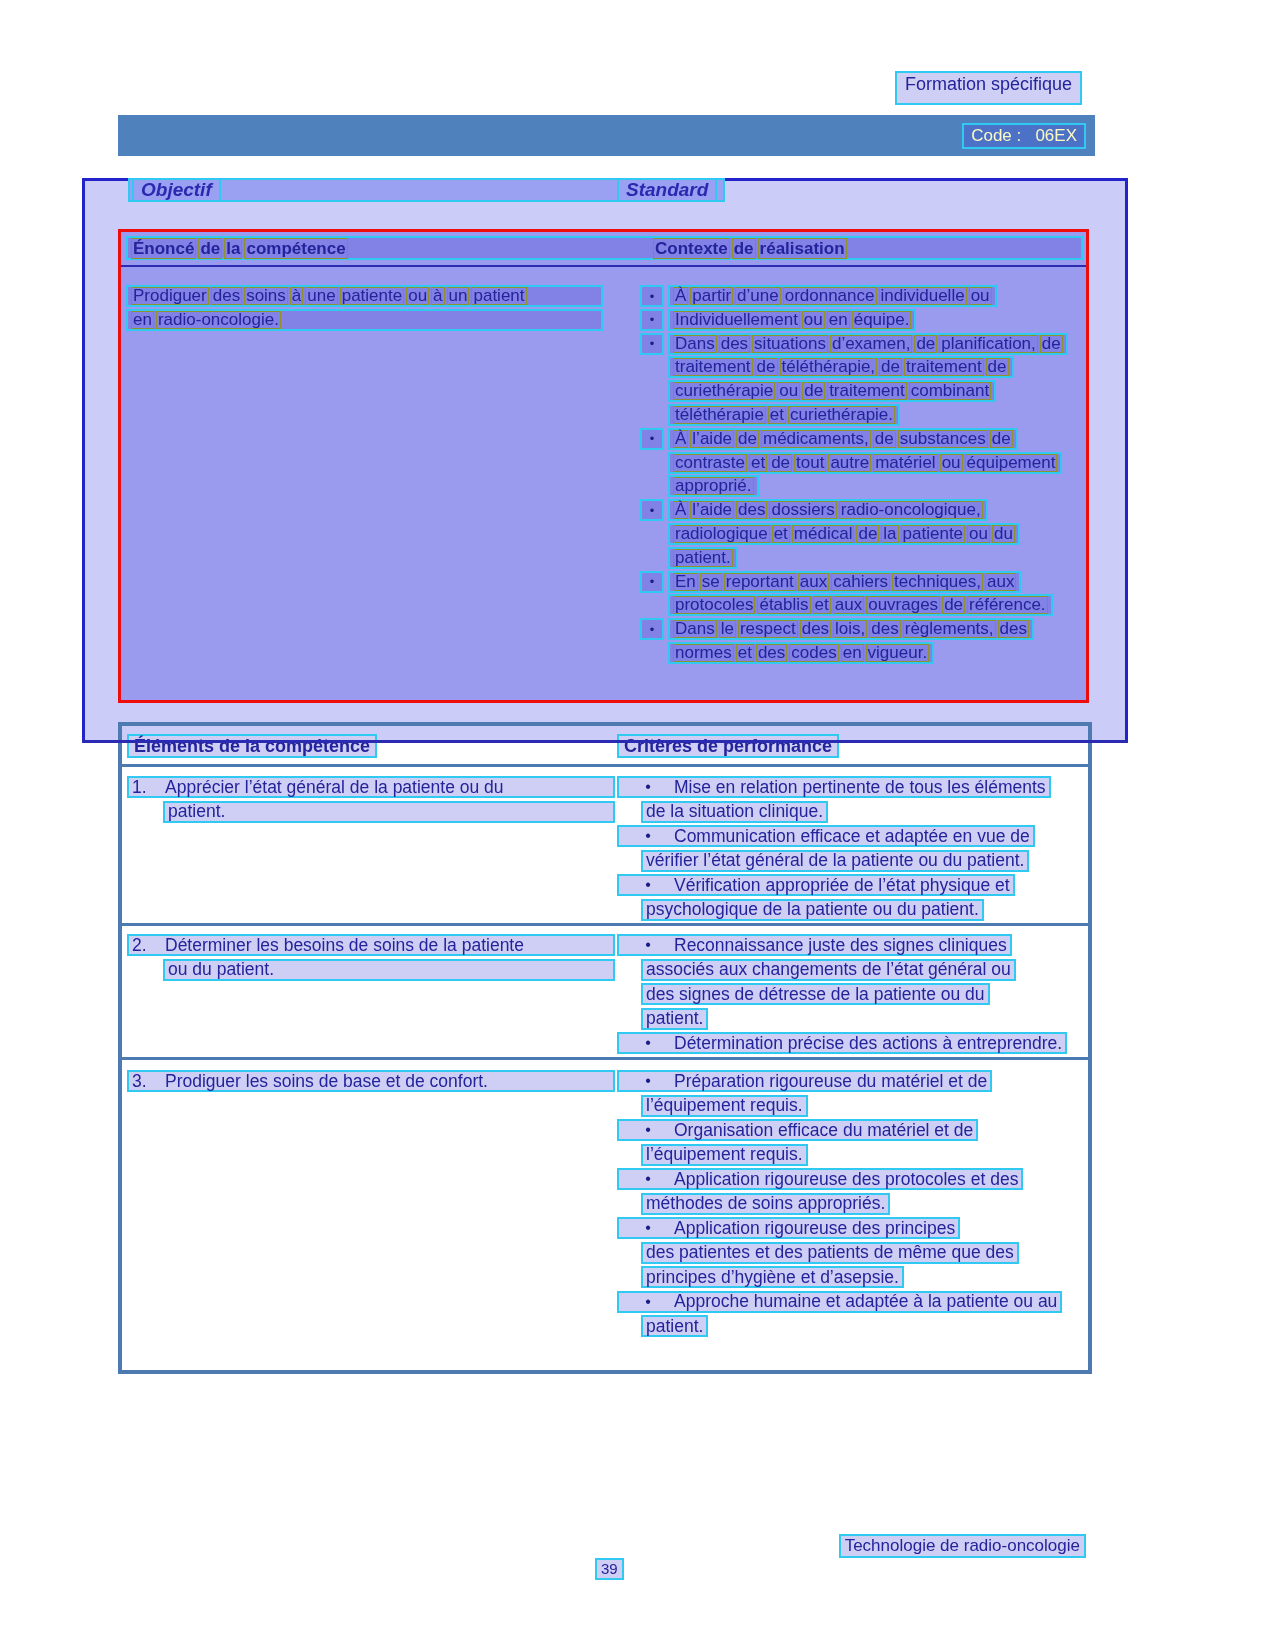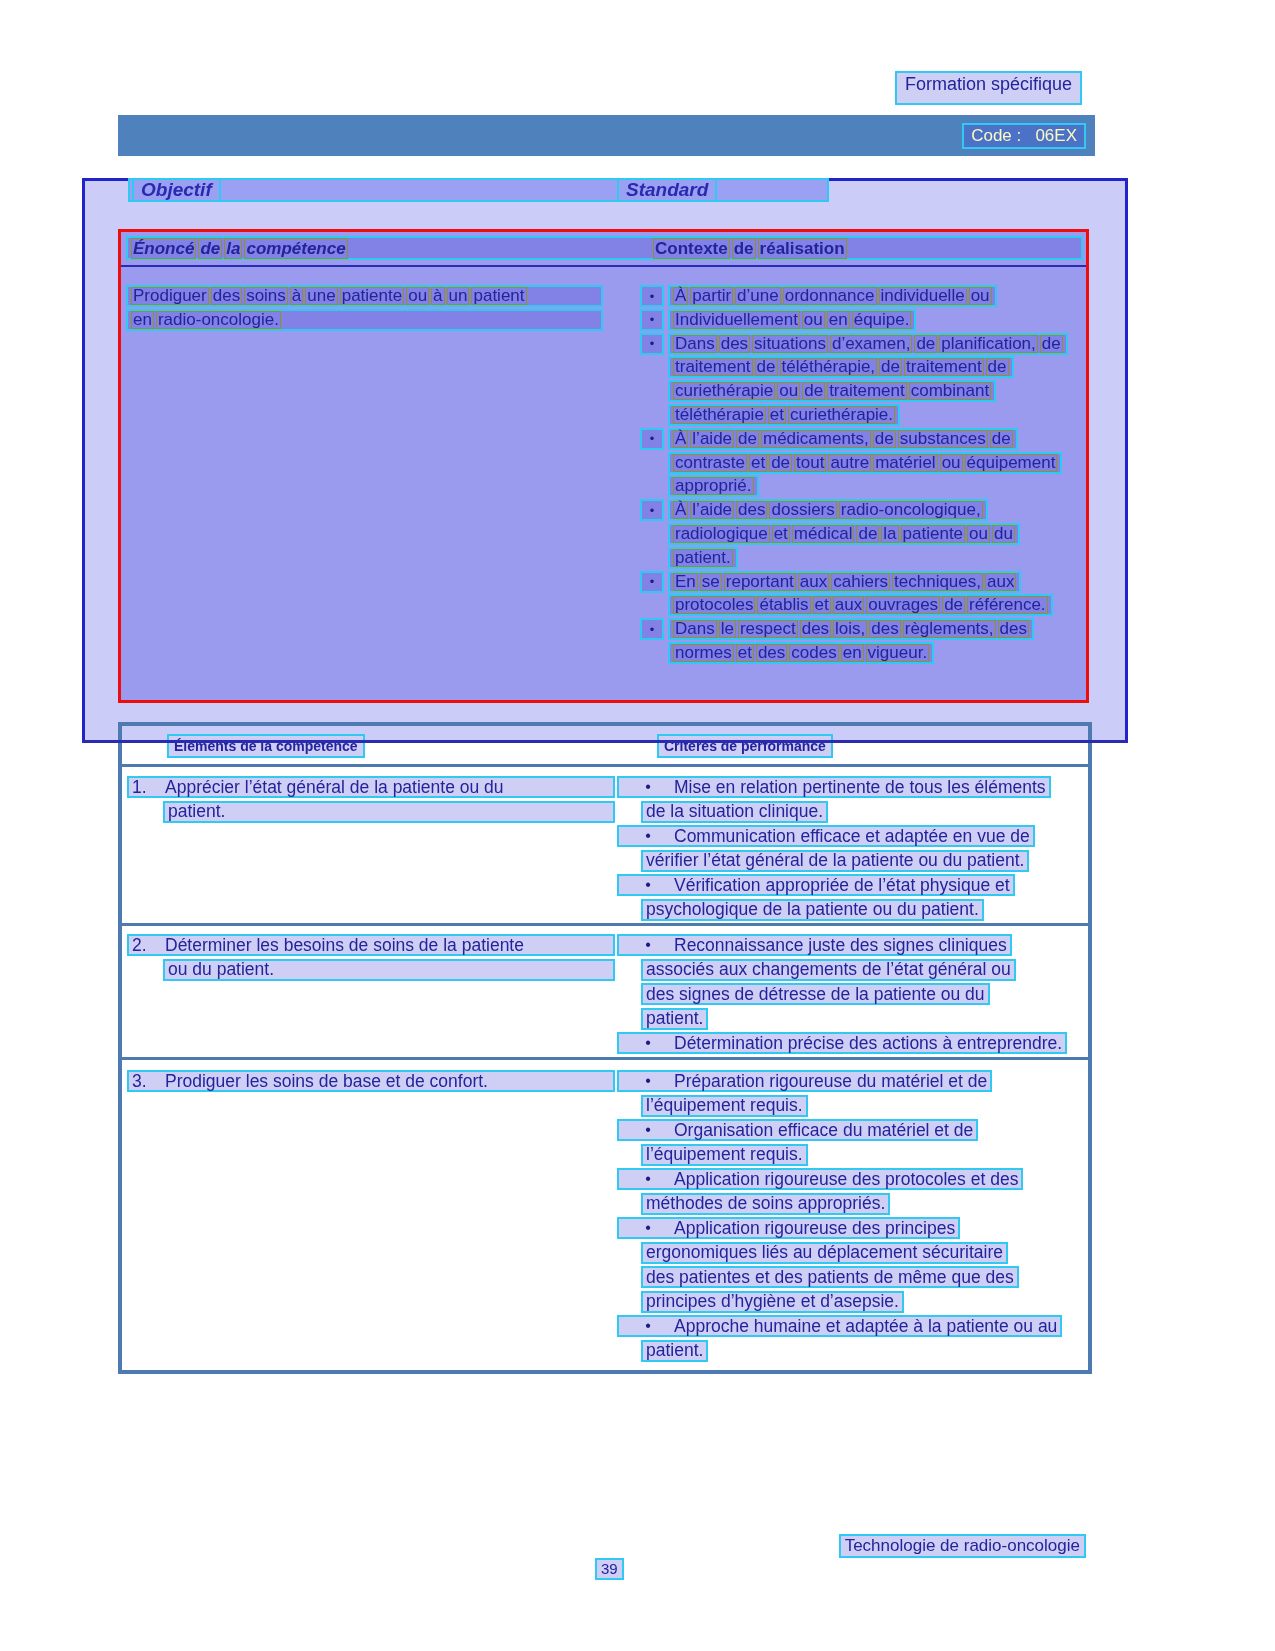--- a/index.html
+++ b/index.html
@@ -16,59 +16,59 @@
   .topbar { position:absolute; left:118px; top:115px; width:977px; height:41px;
             background:var(--bar-fill); }
   .code-box { position:absolute; top:8px; right:9px; background:var(--code-fill);
               border:2px solid var(--highlight-cyan); box-sizing:border-box;
               color:#fef9c3; font-size:17px; line-height:21px; height:26px;
               padding:0 7px; white-space:pre; }
 
   .outer-box { position:absolute; left:82px; top:178px; width:1046px; height:563px;
                box-sizing:border-box; background:var(--panel-fill);
                border:3px solid var(--panel-border); border-bottom:none; }
-  .obj-strip { position:absolute; left:43px; top:-3px; width:701px; height:24px;
+  .obj-strip { position:absolute; left:43px; top:-3px; width:597px; height:24px;
                background:#9aa0f2; border:2px solid var(--highlight-cyan); box-sizing:border-box; }
   .obj-word { position:absolute; top:-2px; height:24px; line-height:20px; padding:0 7px;
               border:2px solid var(--highlight-cyan); box-sizing:border-box;
               font-style:italic; font-weight:bold; font-size:19px; color:#2a2ab0;
               background:#9aa0f2; white-space:nowrap; }
   .obj-word.objl { left:2px; }
   .obj-word.std { left:487px; }
 
   
   .table1 { position:absolute; left:118px; top:229px; width:971px; height:474px;
             box-sizing:border-box; background:var(--table1-fill);
             border:3px solid var(--table1-border); }
   .t1-hstrip { position:absolute; left:5px; top:4px; width:957px; height:24px;
                box-sizing:border-box; background:var(--strip1-fill);
                border:2px solid var(--highlight-cyan); font-weight:bold; font-size:17px; }
-  .t1-hl { position:absolute; left:2px; top:1px; white-space:nowrap;font-style:italic; }
+  .t1-hl { position:absolute; left:2px; top:1px; white-space:nowrap; }
   .t1-hr { position:absolute; left:524px; top:1px; white-space:nowrap; }
   .t1-div { position:absolute; left:0; top:33px; width:100%; height:2px; background:var(--divider-navy); }
   .t1-left  { position:absolute; left:5px;  top:53px; width:477px; }
   .t1-right { position:absolute; left:519px; top:53px; width:446px; }
   .lrow1 { height:23.8px; display:flex; align-items:flex-start; }
   .hl1 { display:inline-flex; align-items:center; background:var(--strip1-fill);
          border:2px solid var(--highlight-cyan); box-sizing:border-box; height:22px;
          padding:0 2px; font-size:17px; white-space:nowrap; color:var(--text-navy); }
   .hl1.fillw { width:100%; }
   .w { border:1px solid var(--word-box-olive); padding:0 1px; margin:0 1px; line-height:16px; }
   .bx1 { display:inline-flex; align-items:center; justify-content:center; flex:0 0 24px;
          width:24px; height:22px; box-sizing:border-box; background:var(--strip1-fill);
          border:2px solid var(--highlight-cyan); color:#1c1c86; font-size:13px; }
   .gap1 { flex:0 0 4px; }
   .ind1 { flex:0 0 28px; }
 
   
   .table2 { position:absolute; left:118px; top:722px; width:974px; height:652px;
             box-sizing:border-box; border:4px solid var(--table2-border); background:transparent; }
   .t2-white { position:absolute; left:0; top:16px; right:0; bottom:0; background:#ffffff; }
-  .t2-hstrip { position:absolute; top:8px; font-weight:bold; font-size:14px; height:24px;
-               line-height:20px; padding:0 5px; white-space:nowrap;margin-left:40px; }
+  .t2-hstrip { position:absolute; top:8px; font-weight:bold; font-size:18px; height:24px;
+               line-height:20px; padding:0 5px; white-space:nowrap; }
   .t2-hl { left:5px; }
   .t2-hr { left:495px; }
   .t2-div { position:absolute; left:0; top:38px; width:100%; height:3px; background:var(--table2-border); }
   .t2-rows { position:absolute; left:0; top:41px; width:100%; }
   .t2row { display:flex; box-sizing:border-box; }
   .t2row .leftcell { flex:0 0 490px; width:490px; margin-left:5px; }
   .t2row .rightcell { flex:1; margin-right:3px; }
   .lrow2 { height:24.5px; display:flex; align-items:flex-start; }
   .hl2s { display:inline-flex; align-items:center; background:var(--lavender-fill);
           border:2px solid var(--highlight-cyan); box-sizing:border-box; height:22px;
@@ -437,23 +437,20 @@
             <div class="lrow2">
            <div class="hl2s cont-r">méthodes de soins appropriés.</div>
             </div>
             <div class="lrow2">
            <div class="hl2s bline">
              <span class="b2">•</span>
                 <span>Application rigoureuse des principes</span>
            </div>
             </div>
             <div class="lrow2">
-           <div class="hl2s cont-r">ergonomiques liés au déplacement sécuritaire</div>
-            </div>
-            <div class="lrow2">
            <div class="hl2s cont-r">des patientes et des patients de même que des</div>
             </div>
             <div class="lrow2">
            <div class="hl2s cont-r">principes d’hygiène et d’asepsie.</div>
             </div>
             <div class="lrow2">
            <div class="hl2s bline">
              <span class="b2">•</span>
                 <span>Approche humaine et adaptée à la patiente ou au</span>
            </div>

